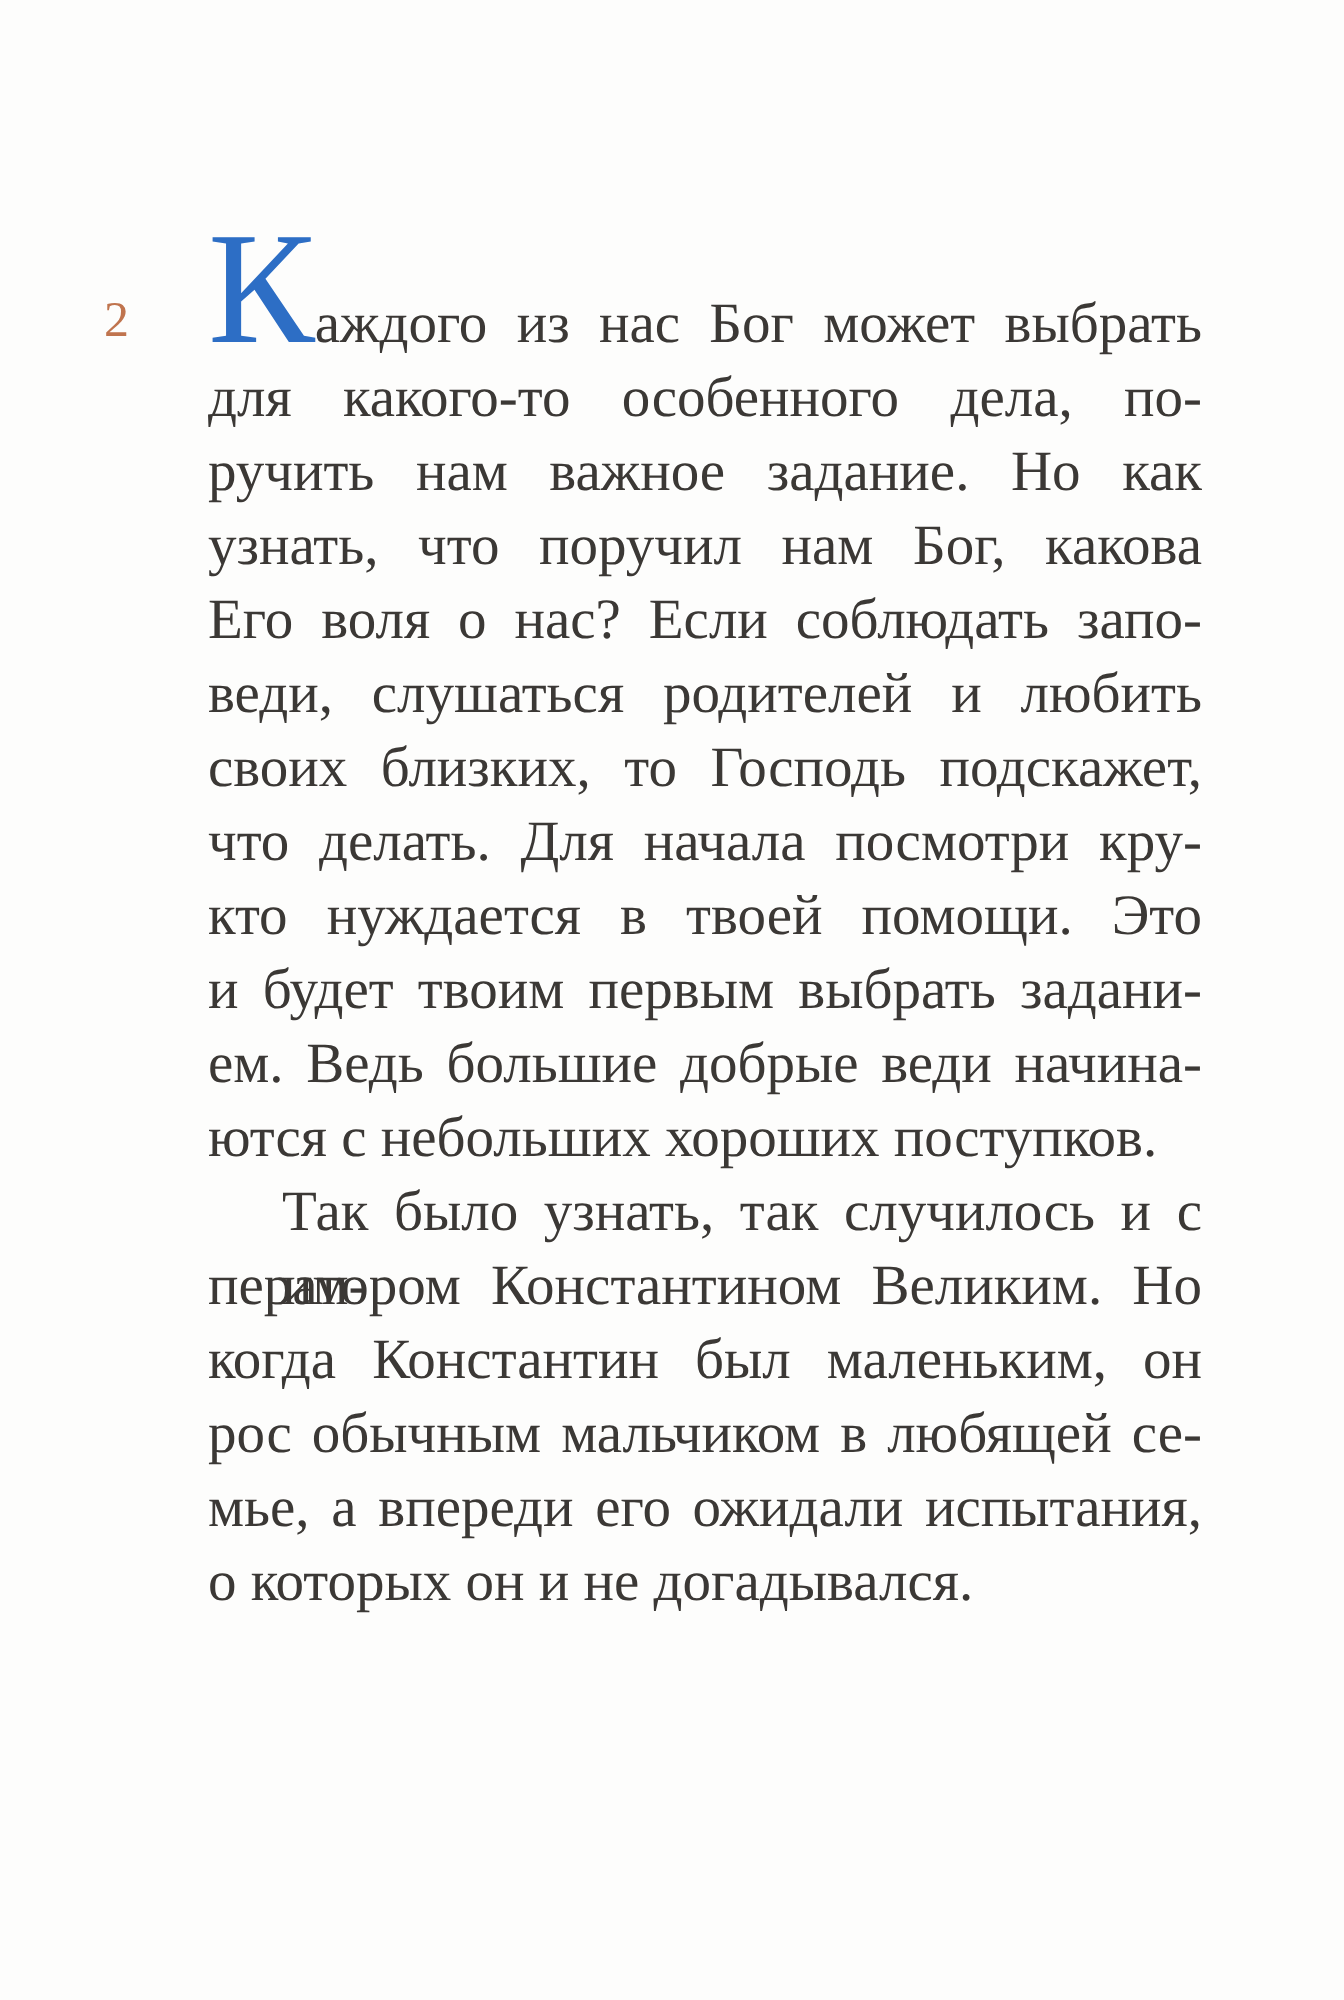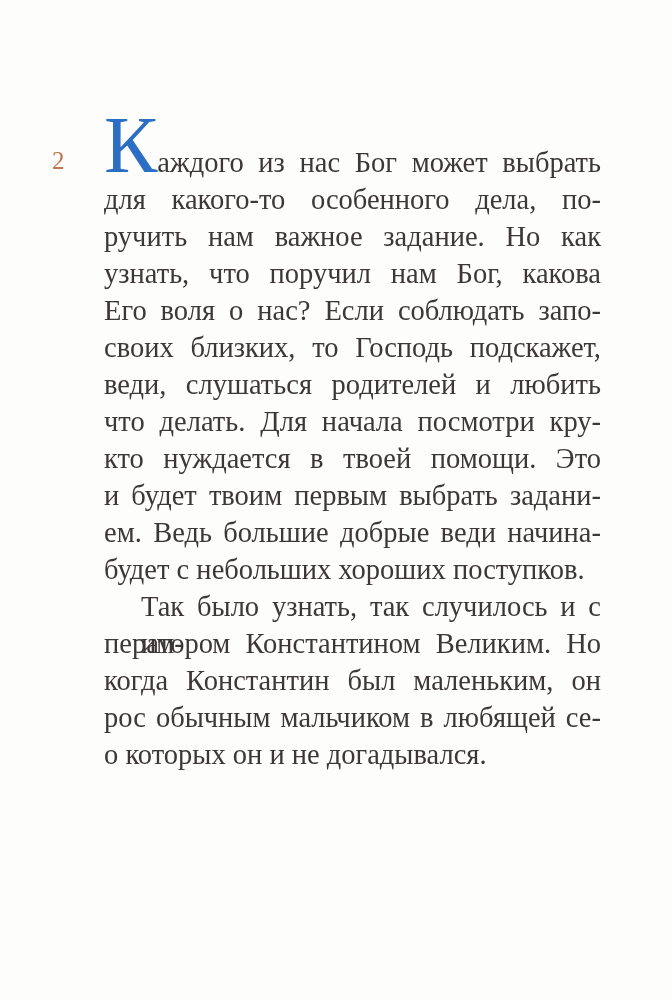--- a/index.html
+++ b/index.html
@@ -53,26 +53,27 @@
 <body>
 
 <div class="book-page">
   <div class="page-number">2</div>
   <div class="text-block">
     <div class="line"><span class="dropcap">К</span><span>аждого из нас Бог может выбрать</span></div>
     <div class="line">для какого-то особенного дела, по-</div>
     <div class="line">ручить нам важное задание. Но как</div>
     <div class="line">узнать, что поручил нам Бог, какова</div>
     <div class="line">Его воля о нас? Если соблюдать запо-</div>
+    <div class="line">веди, слушаться родителей и любить</div>
     <div class="line">своих близких, то Господь подскажет,</div>
-    <div class="line">веди, слушаться родителей и любить</div>
     <div class="line">что делать. Для начала посмотри кру-</div>
     <div class="line">кто нуждается в твоей помощи. Это</div>
     <div class="line">и будет твоим первым выбрать задани-</div>
     <div class="line">ем. Ведь большие добрые веди начина-</div>
-    <div class="line endpara">будет с небольших хороших поступков.</div>
+    <div class="line endpara">ются с небольших хороших поступков.</div>
     <div class="line indent">Так было узнать, так случилось и с им-</div>
     <div class="line">ператором Константином Великим. Но</div>
     <div class="line">когда Константин был маленьким, он</div>
     <div class="line">рос обычным мальчиком в любящей се-</div>
+    <div class="line">мье, а впереди его ожидали испытания,</div>
     <div class="line endpara">о которых он и не догадывался.</div>
   </div>
 </div>
 
 </body></html>

